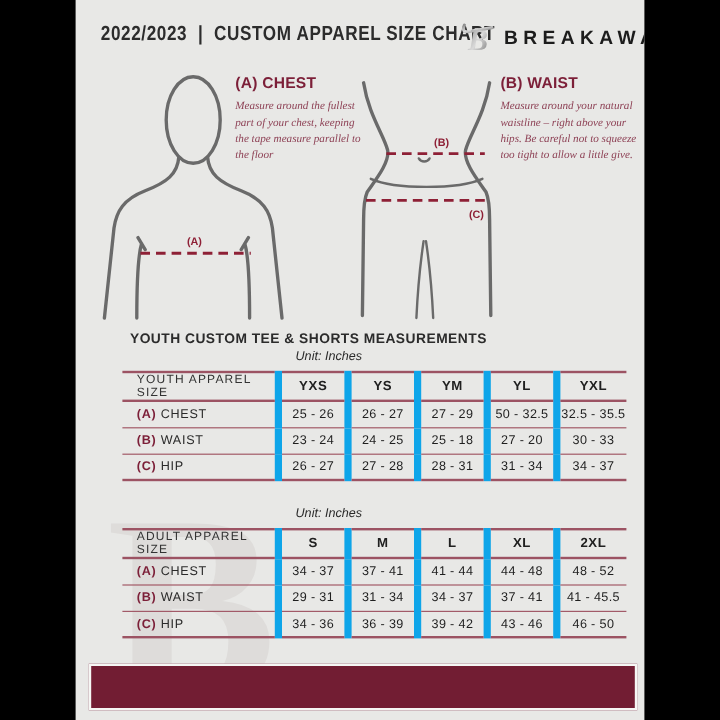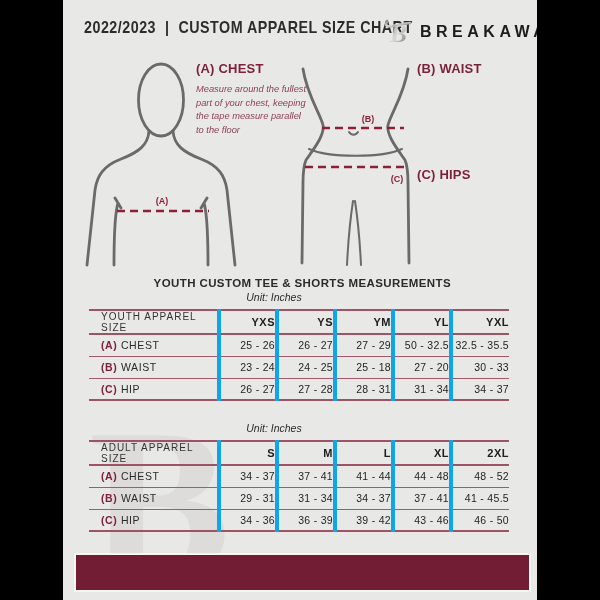--- a/index.html
+++ b/index.html
@@ -15,39 +15,39 @@
   .header-title { position:absolute; left:21px; top:18px; z-index:2;
     font-size:17px; font-weight:bold; color:#2c2c2c; letter-spacing:0.6px;
     transform:scaleX(0.84); transform-origin:left top; white-space:pre; }
   .brand { position:absolute; left:318px; top:13px; z-index:2; display:flex; align-items:center; }
   .brand-name { font-size:16px; font-weight:bold; letter-spacing:4.5px; color:#1c1c1c; margin-left:5px; }
 
   .diagram-svg { position:absolute; left:0; top:55px; z-index:1; }
 
   .instr { position:absolute; z-index:2; }
   .instr h3 { font-size:13px; font-weight:bold; color:#7c1f38; letter-spacing:0.2px; margin-bottom:7px; }
-  .instr p { font-style:italic; font-size:9.3px; line-height:13.5px; color:#8e4256; white-space:pre-line; }
+  .instr p { font-style:italic; font-size:9.3px; line-height:13.5px; color:#8e4256; white-space:pre-line;font-family:Liberation Serif, serif; }
   #instr-a { left:133px; top:61px; width:112px; }
   #instr-b { left:354px; top:61px; width:116px; }
   #instr-c { left:354px; top:167px; width:118px; }
 
-  .section-title { position:absolute; left:0; width:388px; text-align:right; z-index:1;
+  .section-title { position:absolute; left:0; width:388px; text-align:center; z-index:1;
     font-weight:bold; font-size:11.5px; letter-spacing:0.4px; color:#2b2b2b; }
   .unit { position:absolute; left:0; width:422px; text-align:center; z-index:1;
     font-style:italic; font-size:10.5px; color:#2b2b2b; }
   #youth-title { top:277px; } #youth-unit { top:291px; }
   #adult-title { top:408px; } #adult-unit { top:422px; }
 
-  table.size-table { position:absolute; left:26px; width:420px; z-index:1;
+  table.size-table { position:absolute; left:39px; width:420px; z-index:1;
     border-collapse:collapse; table-layout:fixed;
     border-top:2px solid #9c5363; border-bottom:2px solid #9c5363; }
   #youth-table { top:309px; } #adult-table { top:440px; }
   .size-table thead tr { border-bottom:2px solid #9c5363; }
   .size-table tbody tr + tr { border-top:1px solid #a25a68; }
-  .size-table th, .size-table td { border-left:4px solid #0ea5e9; text-align:right; vertical-align:middle; }
+  .size-table th, .size-table td { border-left:6px solid #0ea5e9; text-align:center; vertical-align:middle; }
   .size-table th:first-child, .size-table td:first-child { border-left:none; width:130px; text-align:left; padding-left:12px; }
   .size-table thead th { height:23px; font-size:11px; font-weight:bold; color:#202020; letter-spacing:0.5px; }
   .size-table thead th:first-child { font-weight:normal; font-size:10px; color:#333; letter-spacing:1px; }
   .size-table td { height:22px; font-size:10.5px; color:#1f1f1f; letter-spacing:0.3px; }
   .size-table td:first-child { font-size:10.5px; color:#2a2a2a; letter-spacing:0.6px; }
   .key { color:#7c1f38; font-weight:bold; }
 
   .footer-bar { position:absolute; left:11px; top:553px; width:457px; height:39px; z-index:1;
     background:#721d33; border:2px solid #f6f6f4; }
 </style>
@@ -108,23 +108,23 @@
         <text x="334" y="127">(C)</text>
       </g>
     </svg>
 
     <div class="instr" id="instr-a">
       <h3>(A) CHEST</h3>
       <p>Measure around the fullest part of your chest, keeping the tape measure parallel to the floor</p>
     </div>
     <div class="instr" id="instr-b">
       <h3>(B) WAIST</h3>
+      <p>Measure around your natural waistline – right above your hips. Be careful not to squeeze too tight to allow a little give.</p>
     </div>
     <div class="instr" id="instr-c">
-      <h3>(C) HIPS</h3>
     </div>
 
     <div class="section-title" id="youth-title">YOUTH CUSTOM TEE &amp; SHORTS MEASUREMENTS</div>
     <div class="unit" id="youth-unit">Unit: Inches</div>
     <table class="size-table" id="youth-table">
         <thead>
           <tr>
             <th>YOUTH APPAREL SIZE</th>
             <th>YXS</th>
             <th>YS</th>

